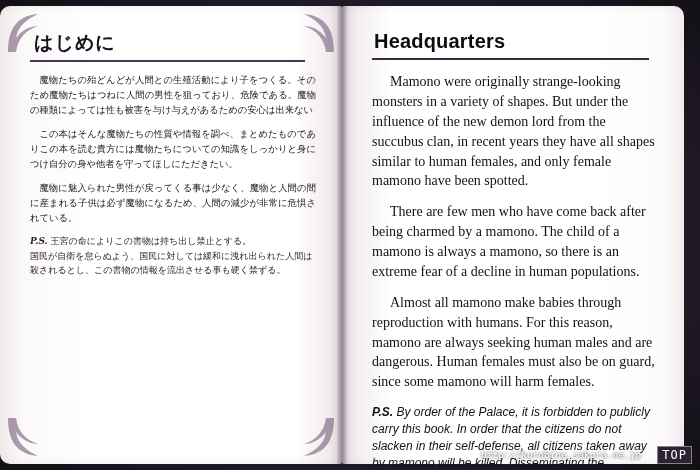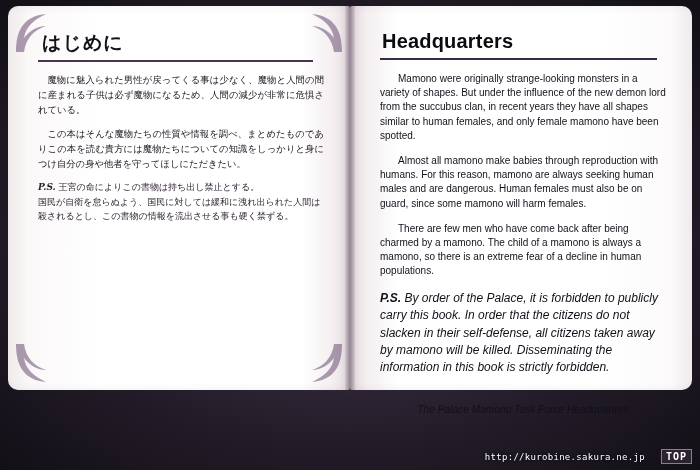--- a/index.html
+++ b/index.html
@@ -15,21 +15,21 @@
     overflow:hidden;
   }
   
   .cover{
     position:absolute;inset:0;
     background:
       radial-gradient(ellipse at 50% 50%, #4a3f52 0%, #241d2a 60%, #120f16 100%);
   }
   
   .book{
-    position:absolute;left:8px;top:6px;width:684px;height:384px;
+    position:absolute;left:0;top:6px;width:684px;height:458px;
     display:flex;
     justify-content:space-between;
   }
   .leaf{
     position:relative;flex:1 1 50%;
     background:#ffffff;
   }
   .leaf.left{
     background:linear-gradient(90deg,#efe9ea 0%,#fbf8f8 6%,#ffffff 26%,#ffffff 86%,#efe7e9 99%);
     border-radius:10px 2px 2px 10px;
@@ -87,22 +87,23 @@
     font-size:9.3px;color:#1a1520;
     text-align:right;margin-top:16px;padding-right:26px;
   }
 
   .title-en{
     font-size:20px;font-weight:bold;color:#0d0b10;
     margin:6px 0 5px 2px;letter-spacing:.2px;
   }
   .rule-en{height:2px;background:#3a2b44;width:97%;margin-bottom:12px;}
   .en-body{
-    font-size:10px;line-height:1.42;color:#13101a;
+    font-size:14px;line-height:1.42;color:#13101a;
     text-align:left;
+    font-family:Liberation Serif, serif;
   }
   .en-body p{margin:0 0 11px 0;text-indent:18px;}
   .en-ps{
     font-style:italic;font-size:12px;line-height:1.42;color:#13101a;
     margin-top:12px;
   }
   .en-ps b{font-style:italic;}
   .en-sign{
     font-style:italic;font-size:10.2px;color:#13101a;
     text-align:center;margin-top:28px;
@@ -113,21 +114,21 @@
     display:flex;align-items:center;gap:16px;
     z-index:8;
   }
   .url{
     font-family:"DejaVu Sans Mono", monospace;
     font-size:9px;color:#ffffff;letter-spacing:.3px;
     text-shadow:0 0 3px #000;
   }
   .badge{
     font-family:"DejaVu Sans Mono", monospace;
-    font-size:10px;font-weight:bold;color:#ffffff;
+    font-size:12px;font-weight:normal;color:#ffffff;
     background:#2b2430;border:1px solid #8b7d93;
     padding:1px 4px;letter-spacing:1px;
   }
 </style>
 </head>
 <body>
 
 <div class="page">
   <div class="cover"></div>
 
@@ -153,44 +154,45 @@
         <svg viewBox="0 0 46 46">
             <path d="M4 42 C4 20 12 6 34 4 C22 10 14 16 12 28 C18 20 26 16 34 16 C22 20 14 28 12 42 Z" fill="#6b4f74"></path>
           </svg>
       </div>
 
       <div class="content">
         <div class="title-jp">はじめに</div>
         <div class="rule"></div>
 
         <div class="jp-body">
+          <p>　魔物たちの殆どんどが人間との生殖活動により子をつくる。そのため魔物たちはつねに人間の男性を狙っており、危険である。魔物の種類によっては性も被害を与け与えがあるための安心は出来ない</p>
+          <p>　この本はそんな魔物たちの性質や情報を調べ、まとめたものでありこの本を読む貴方には魔物たちについての知識をしっかりと身につけ自分の身や他者を守ってほしにただきたい。</p>
           <p>　魔物に魅入られた男性が戻ってくる事は少なく、魔物と人間の間に産まれる子供は必ず魔物になるため、人間の減少が非常に危惧されている。</p>
-          <p>　この本はそんな魔物たちの性質や情報を調べ、まとめたものでありこの本を読む貴方には魔物たちについての知識をしっかりと身につけ自分の身や他者を守ってほしにただきたい。</p>
         </div>
 
         <div class="jp-ps">
           <span class="lbl">P.S.</span>
           <span style="white-space:pre-line">王宮の命によりこの書物は持ち出し禁止とする。
 国民が自衛を怠らぬよう、国民に対しては緩和に洩れ出られた人間は殺されるとし、この書物の情報を流出させる事も硬く禁ずる。</span>
         </div>
 
       </div>
     </div>
 
     <div class="spine"></div>
 
     <div class="leaf right">
       <div class="content">
         <div class="title-en">Headquarters</div>
         <div class="rule-en"></div>
 
         <div class="en-body">
           <p>Mamono were originally strange-looking monsters in a variety of shapes. But under the influence of the new demon lord from the succubus clan, in recent years they have all shapes similar to human females, and only female mamono have been spotted.</p>
+          <p>There are few men who have come back after being charmed by a mamono. The child of a mamono is always a mamono, so there is an extreme fear of a decline in human populations.</p>
           <p>Almost all mamono make babies through reproduction with humans. For this reason, mamono are always seeking human males and are dangerous. Human females must also be on guard, since some mamono will harm females.</p>
-          <p>There are few men who have come back after being charmed by a mamono. The child of a mamono is always a mamono, so there is an extreme fear of a decline in human populations.</p>
         </div>
 
         <div class="en-ps">
           <b>P.S.</b>
           <span>By order of the Palace, it is forbidden to publicly carry this book. In order that the citizens do not slacken in their self-defense, all citizens taken away by mamono will be killed. Disseminating the information in this book is strictly forbidden.</span>
         </div>
 
         <div class="en-sign">The Palace Mamono Task Force Headquarters</div>
       </div>
     </div>

